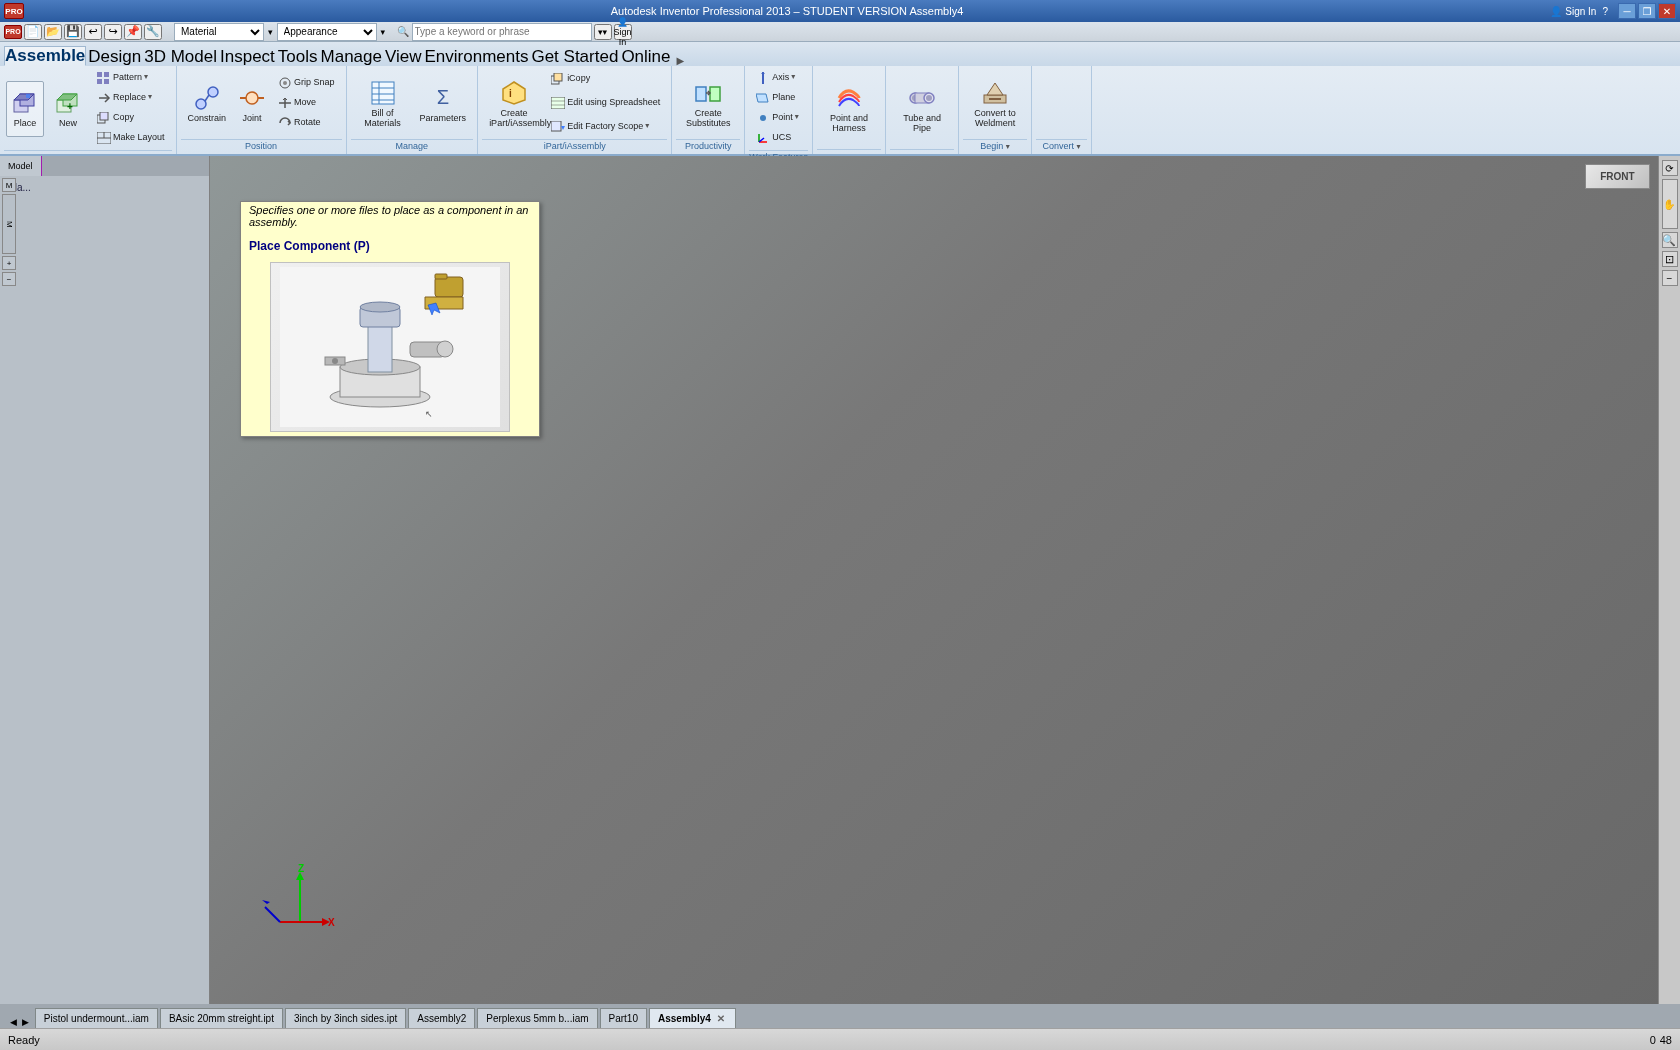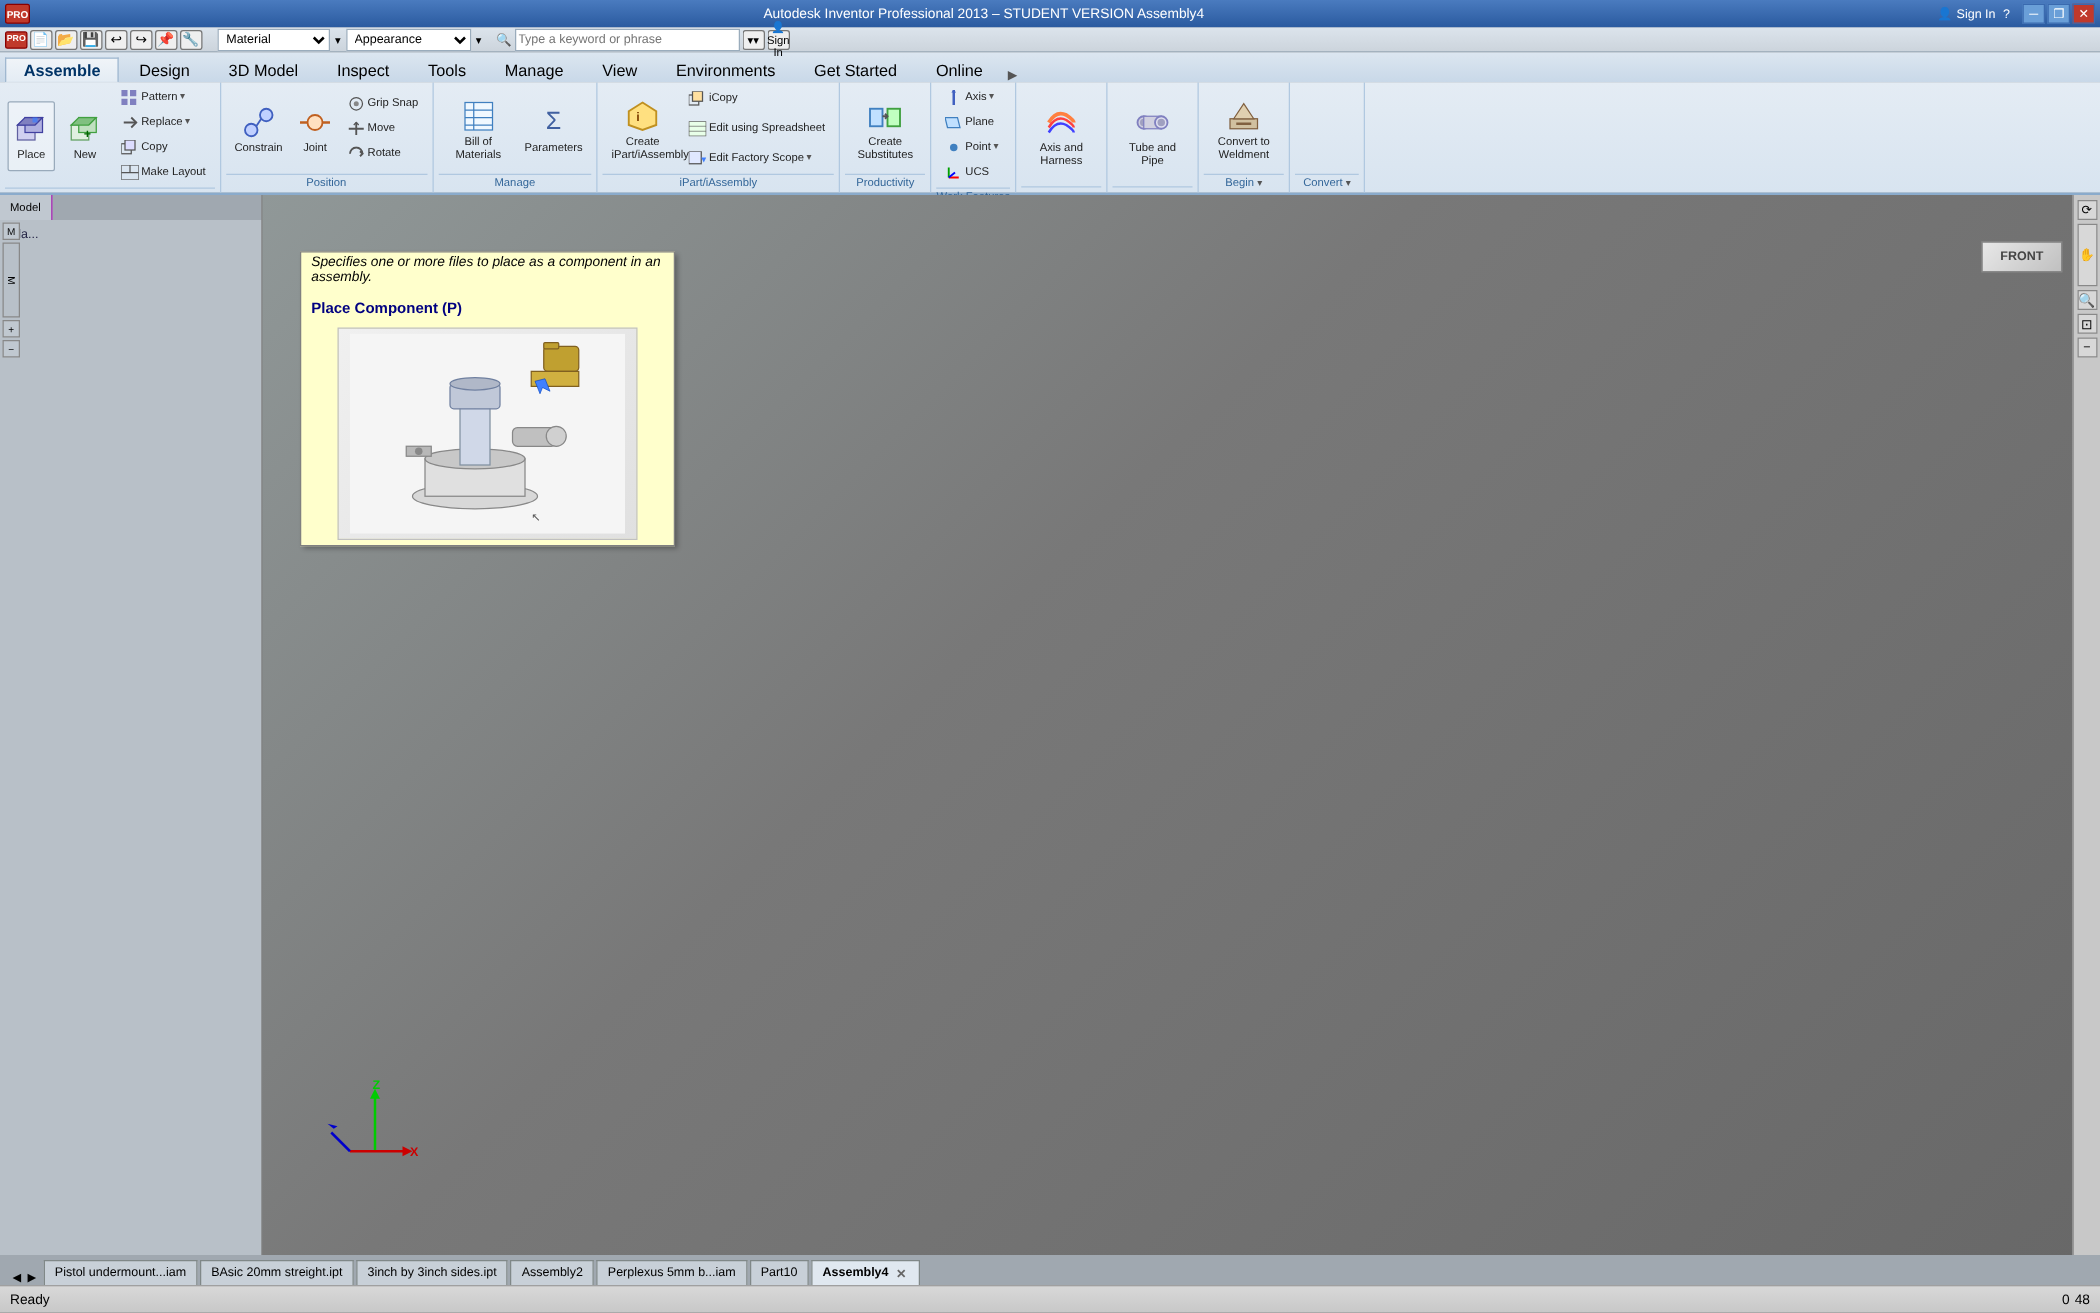--- a/index.html
+++ b/index.html
@@ -25,22 +25,22 @@
     
     #ribbon-tabs {
       height: 24px;
       background: linear-gradient(to bottom, #dce6f0, #c8d8e8);
       display: flex;
       align-items: flex-end;
       padding: 0 4px;
       gap: 1px;
     }
     .ribbon-tab {
-      padding: 3px 14px;
-      font-size: 13px;
+      padding: 3px 0;
+      font-size: 17px;
       cursor: pointer;
       border: 1px solid transparent;
       border-bottom: none;
       height: 20px;
       display: flex;
       align-items: center;
     }
     .ribbon-tab.active {
       background: linear-gradient(to bottom, #f0f4f8, #e4ecf4);
       border-color: #a0b8d0;
@@ -164,21 +164,21 @@
     
     #main-viewport {
       flex: 1;
       background: linear-gradient(135deg, #909898 0%, #787878 40%, #686868 100%);
       position: relative;
       overflow: hidden;
     }
 
     #view-cube {
       position: absolute;
-      top: 32px;
+      top: 3px;
       right: 30px;
       width: 80px;
       height: 60px;
     }
     .view-cube-face {
       width: 70px;
       height: 30px;
       background: linear-gradient(135deg, #e8e8e8, #c0c0c0);
       border: 1px solid #888;
       display: flex;
@@ -618,21 +618,21 @@
   <div class="ribbon-group">
     <div class="ribbon-group-content">
       <div class="rb-btn">
         <div class="rb-btn-icon">
           <svg width="28" height="28" viewBox="0 0 28 28">
             <path d="M4 14 Q10 4 18 8 Q24 12 24 14" fill="none" stroke="#ff8040" stroke-width="3"></path>
             <path d="M4 18 Q10 8 18 12 Q24 16 24 18" fill="none" stroke="#ff4040" stroke-width="2"></path>
             <path d="M4 22 Q10 12 18 16 Q24 20 24 22" fill="none" stroke="#4040ff" stroke-width="2"></path>
           </svg>
         </div>
-        <div class="rb-btn-label">Axis and Harness</div>
+        <div class="rb-btn-label">Point and Harness</div>
       </div>
     </div>
     <div class="ribbon-group-label"></div>
   </div>
 
   <div class="ribbon-group">
     <div class="ribbon-group-content">
       <div class="rb-btn">
         <div class="rb-btn-icon">
           <svg width="28" height="28" viewBox="0 0 28 28">

